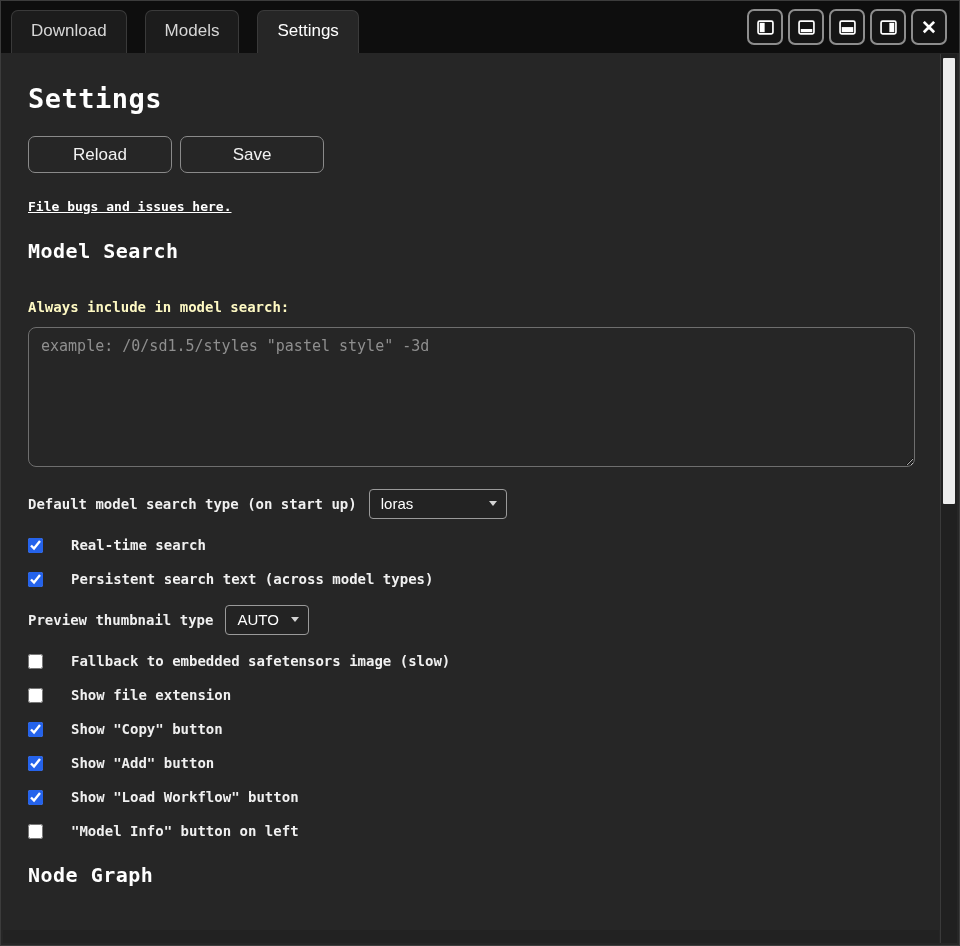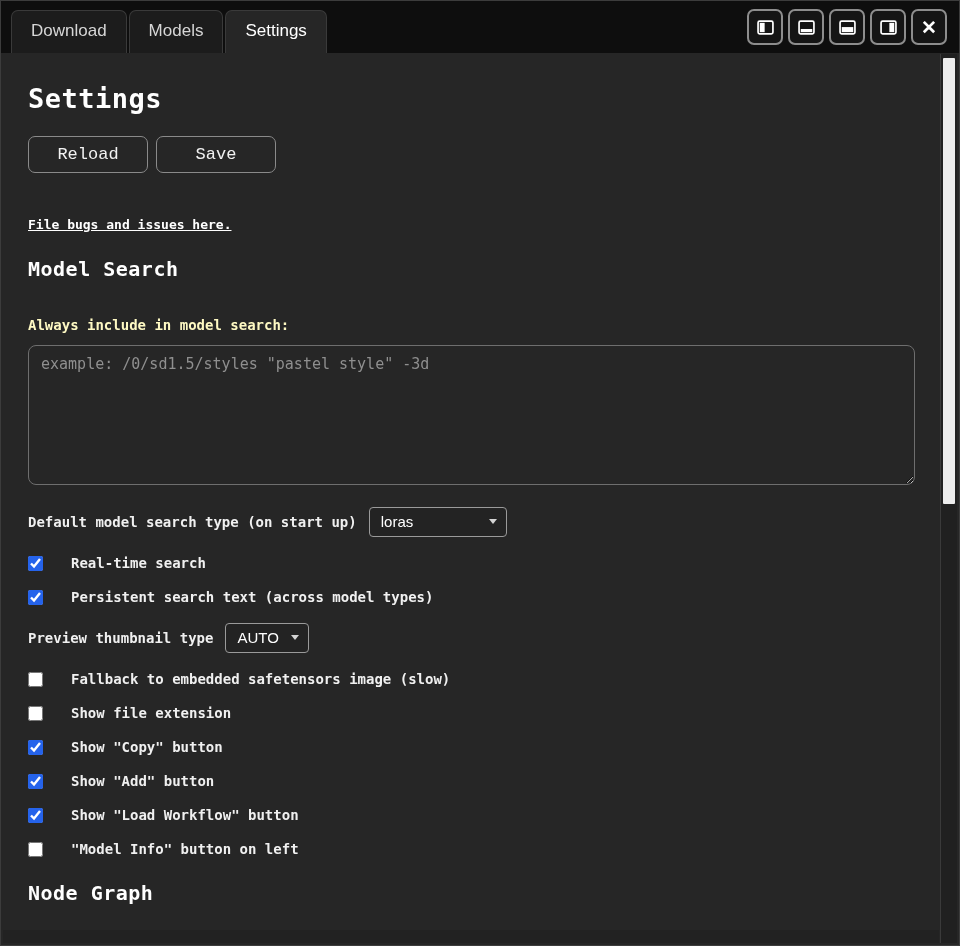--- a/index.html
+++ b/index.html
@@ -11,21 +11,21 @@
     background: #262626; border: 1px solid #3c3c3c;
     display: flex; flex-direction: column; overflow: hidden;
   }
 
   
   .topbar {
     height: 52px; flex: none; background: #0e0e0e;
     display: flex; align-items: flex-end; justify-content: space-between;
     padding: 0 12px 0 10px;
   }
-  .tabs { display: flex; align-items: center; }
+  .tabs { display: flex; align-items: center; gap: 16px; }
   .tab {
     font-family: "Liberation Sans", sans-serif; font-size: 17px;
     color: #d6d6d6; background: #1c1c1c;
     border: 1px solid #3a3a3a; border-bottom: none;
     border-radius: 7px 7px 0 0;
     padding: 10px 19px 12px 19px; margin-right: 2px; cursor: pointer;
   }
   .tab.active { background: #262626; color: #ffffff; }
   .controls { display: flex; gap: 5px; align-items: center; margin-bottom: 8px; }
   .ctrl-btn {
@@ -41,28 +41,28 @@
   .content {
     flex: 1; overflow: hidden; position: relative;
     padding: 30px 44px 0 27px; color: #f0f0f0;
   }
   h1 { font-size: 27px; font-weight: bold; color: #fff; letter-spacing: 0.5px; }
   h2 { font-size: 20px; font-weight: bold; color: #fff; margin-top: 24px; letter-spacing: 0.5px; }
   .h2-first { margin-top: 24px; }
 
   .btn-row { margin-top: 22px; display: flex; gap: 8px; }
   .btn {
-    width: 120px; height: 37px; background: #262626;
+    width: 144px; height: 37px; background: #262626;
     border: 1px solid #8a8a8a; border-radius: 7px;
-    color: #f2f2f2; font-size: 17px; font-family: Liberation Mono, monospace;
+    color: #f2f2f2; font-size: 17px; font-family: Liberation Sans, sans-serif;
     cursor: pointer;
   }
 
   .issues-link {
-    display: inline-block; margin-top: 44px;
+    display: inline-block; margin-top: 26px;
     color: #fff; font-size: 13px; font-weight: bold;
     text-decoration: underline; cursor: pointer;
   }
 
   .field-label { margin-top: 36px; font-size: 14px; font-weight: bold; color: #fef9c3; }
 
   textarea {
     display: block; margin-top: 12px; width: 100%; height: 140px;
     background: #262626; border: 1px solid #6e6e6e; border-radius: 8px;
     color: #eee; font: 15px "DejaVu Sans Mono", monospace;

